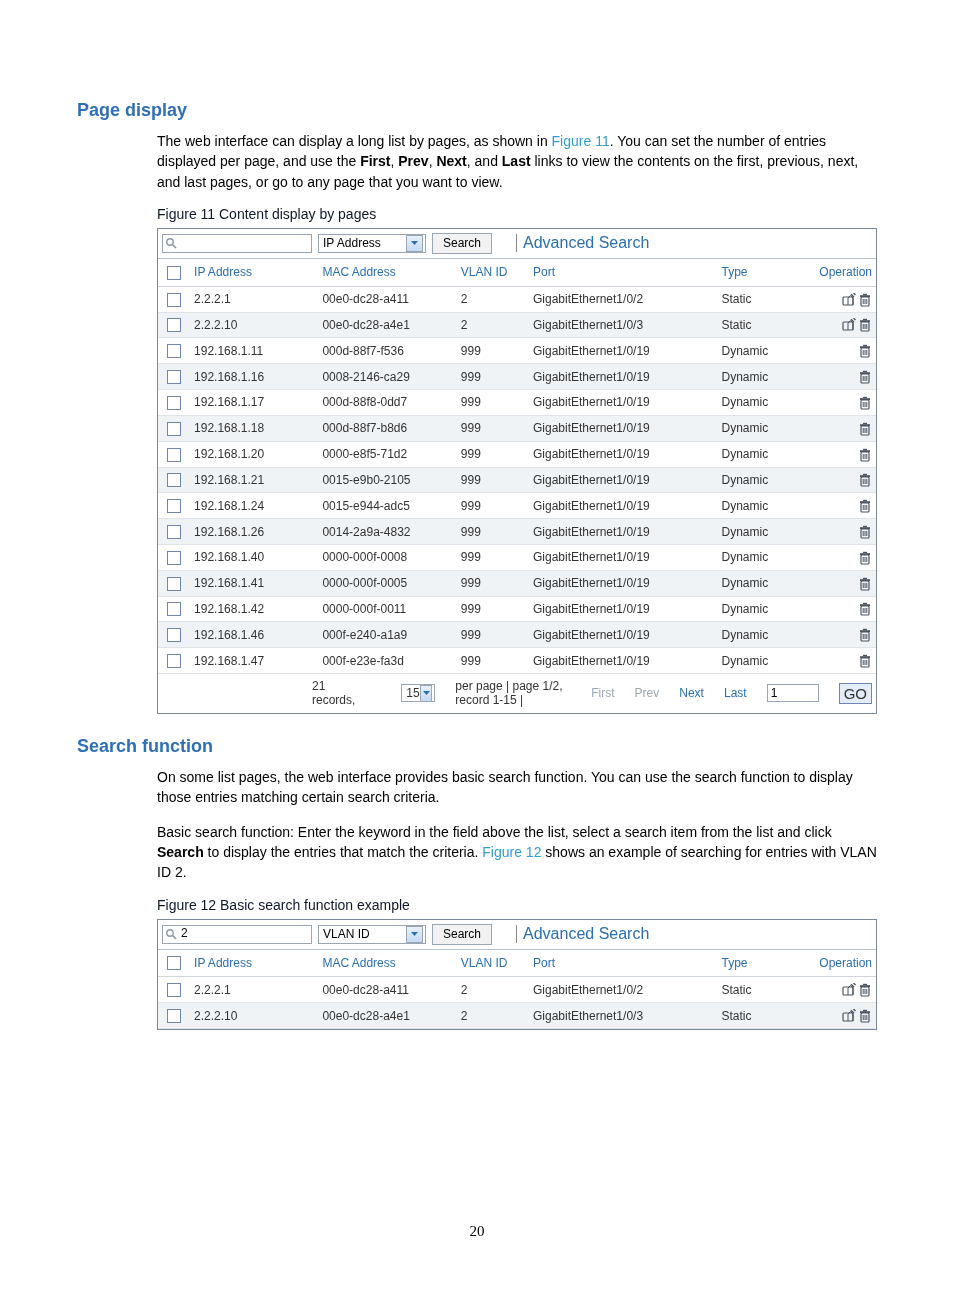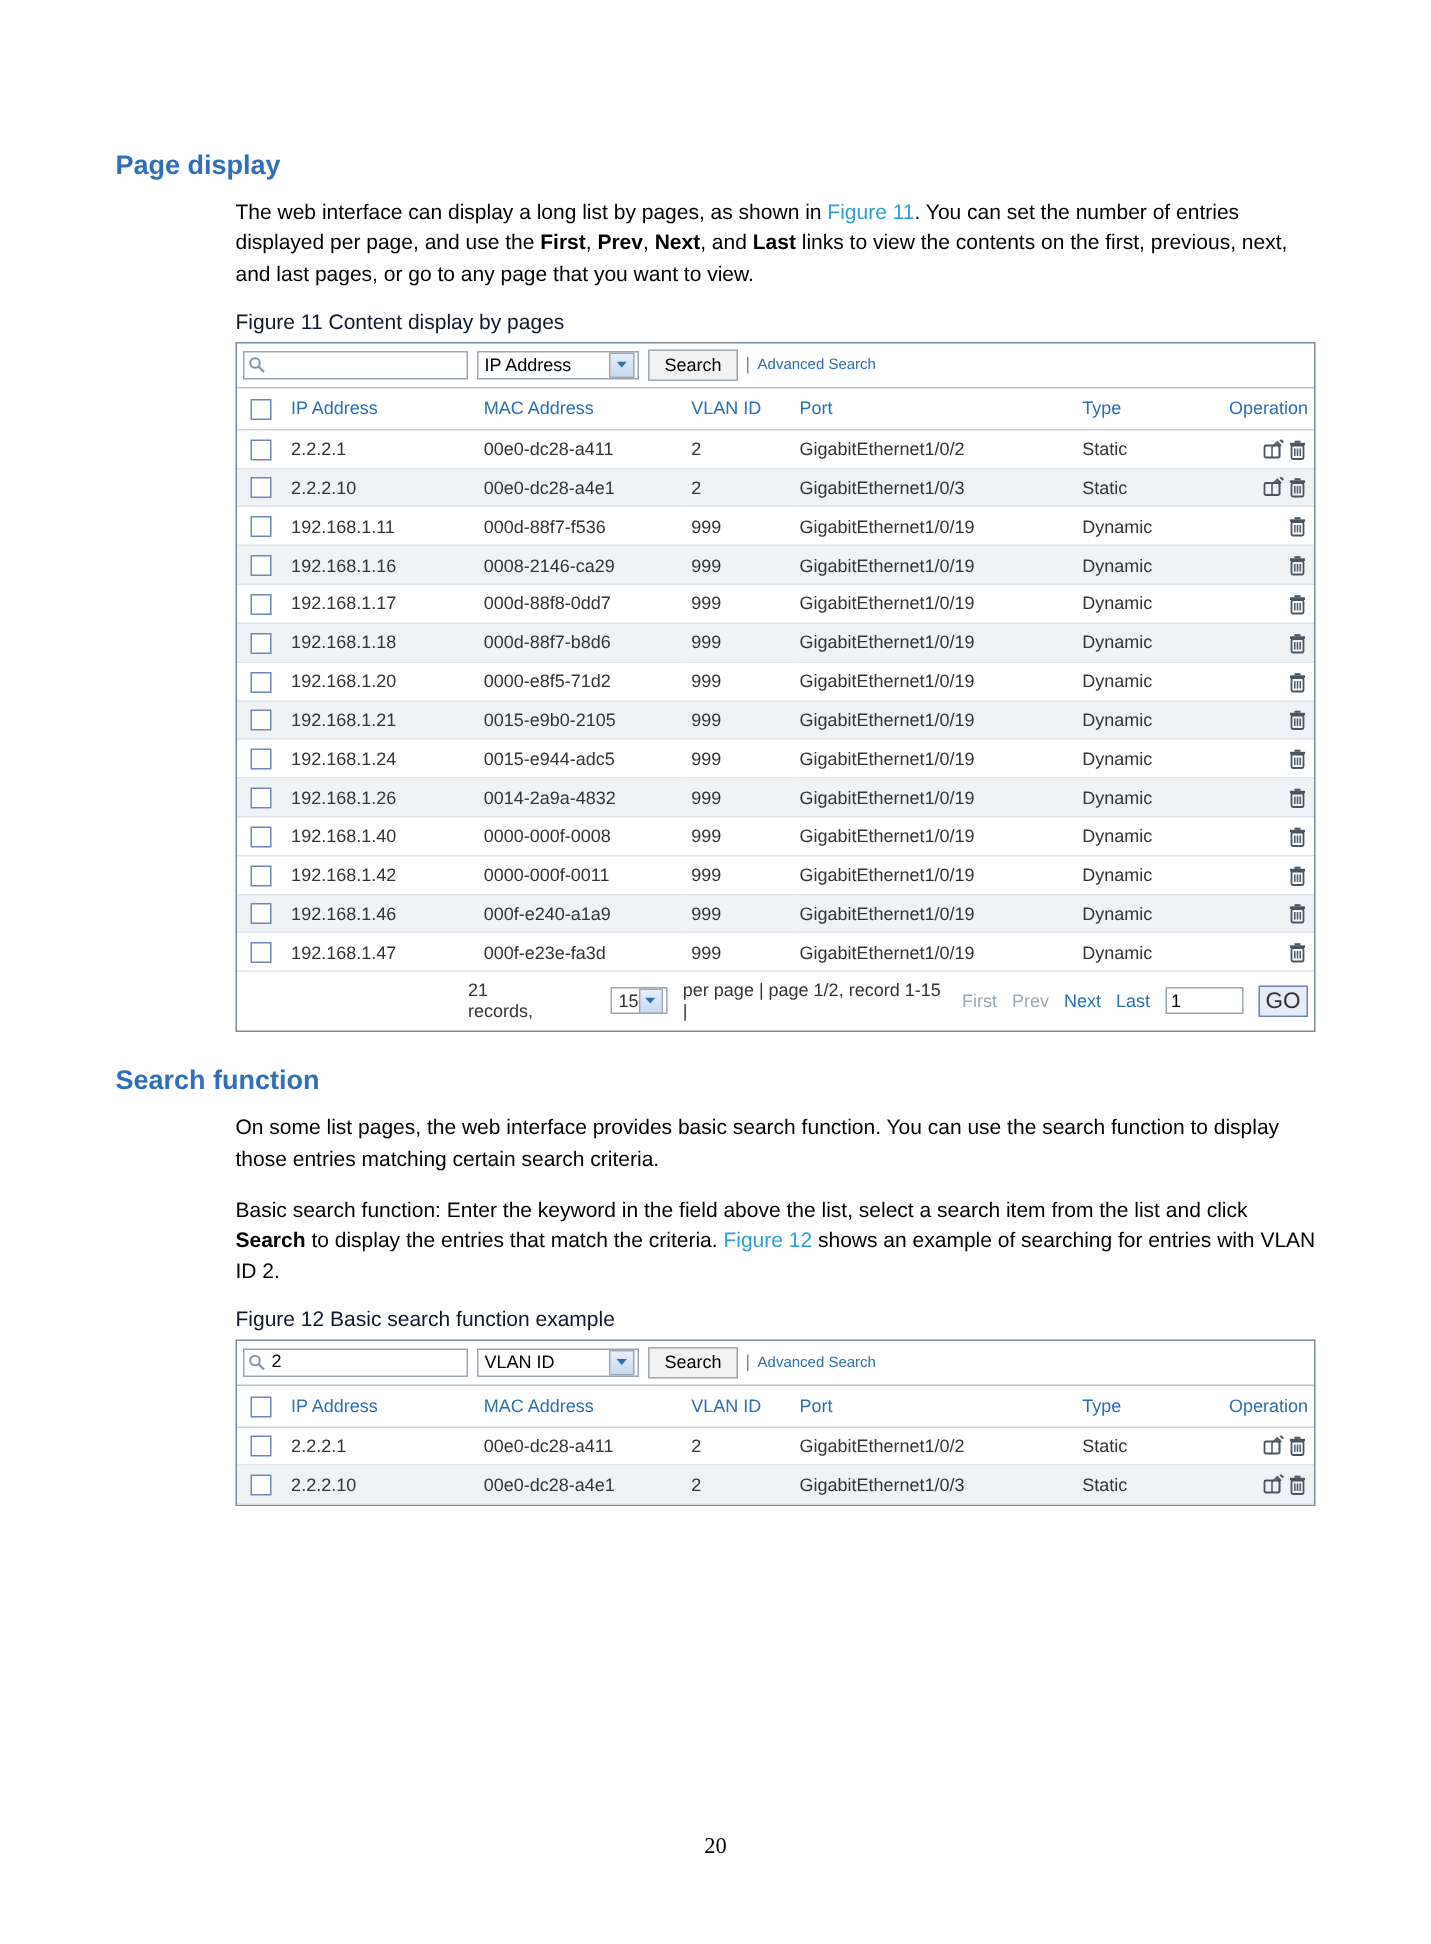--- a/index.html
+++ b/index.html
@@ -85,24 +85,24 @@
   .btn-search {
     height: 19px;
     border: 1px solid #9aa6b2;
     background: #f2f2f2;
     font-size: 12px;
     padding: 0 10px;
     display:flex; align-items:center;
   }
   .adv-link {
     color: #2a6fb0;
-    font-size: 10px;
+    font-size: 16px;
     padding-left: 2px;
     border-left: 1px solid #888;
-    margin-left: 0;
+    margin-left: 18px;
     padding-left: 6px;
   }
   
   table.data {
     width: 100%;
     border-collapse: collapse;
     font-size: 12px;
   }
   table.data th {
     color: #2a6fb0;
@@ -128,21 +128,21 @@
   .op-icons { white-space: nowrap; }
   .op-icons svg { width: 14px; height: 14px; vertical-align: middle; }
   .op-icons .edit { margin-right: 2px; }
   
   .pager {
     font-size: 12px;
     padding: 5px 4px 6px 4px;
     text-align: left;
     display: flex;
     align-items: center;
-    gap: 10px;
+    gap: 20px;
     color: #333;
   }
   .pager .lead { margin-left: 150px; }
   .pager .sel-small {
     min-width: 34px;
     height: 18px;
     margin-left: 26px;
   }
   .pager .disabled { color: #9aa7b4; }
   .pager .enabled { color: #2a6fb0; }
@@ -330,20 +330,31 @@
       <td class="c-port">GigabitEthernet1/0/19</td>
       <td class="c-type">Dynamic</td>
       <td class="c-op"><span class="op-icons"><span><svg viewBox="0 0 14 14">
                     <use href="#trash-icon"></use>
                   </svg></span></span></td>
           </tr>
           <tr>
       <td><span class="chk"></span></td>
       <td class="c-ip">192.168.1.40</td>
       <td class="c-mac">0000-000f-0008</td>
+      <td class="c-vlan">999</td>
+      <td class="c-port">GigabitEthernet1/0/19</td>
+      <td class="c-type">Dynamic</td>
+      <td class="c-op"><span class="op-icons"><span><svg viewBox="0 0 14 14">
+                    <use href="#trash-icon"></use>
+                  </svg></span></span></td>
+          </tr>
+          <tr class="alt">
+      <td><span class="chk"></span></td>
+      <td class="c-ip">192.168.1.41</td>
+      <td class="c-mac">0000-000f-0005</td>
       <td class="c-vlan">999</td>
       <td class="c-port">GigabitEthernet1/0/19</td>
       <td class="c-type">Dynamic</td>
       <td class="c-op"><span class="op-icons"><span><svg viewBox="0 0 14 14">
                     <use href="#trash-icon"></use>
                   </svg></span></span></td>
           </tr>
           <tr>
       <td><span class="chk"></span></td>
       <td class="c-ip">192.168.1.42</td>

